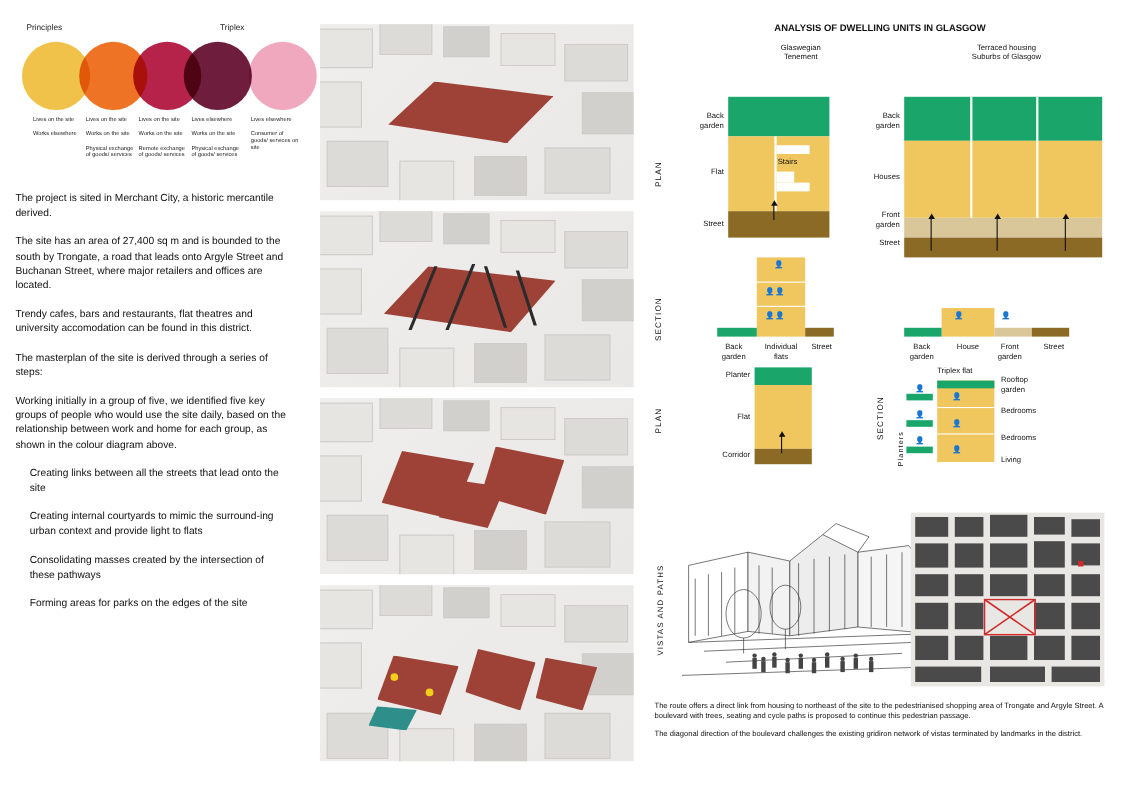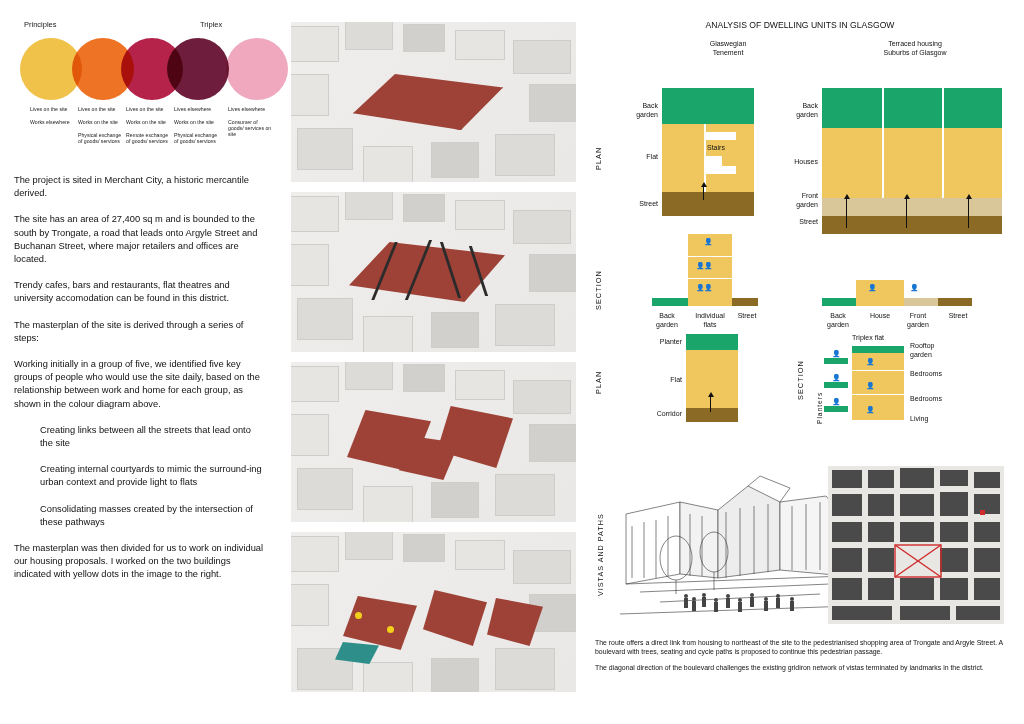--- a/index.html
+++ b/index.html
@@ -18,37 +18,37 @@
   .venn .lbl{position:absolute;font-size:7.5px;color:#222;}
 
   .legend{position:absolute;top:92px;left:0;width:262px;font-size:5.2px;color:#222;}
   .legend .col{position:absolute;width:46px;}
   .legend .row1{margin:0 0 7px 0;}
   .legend .row2{margin:0 0 7px 0;}
   .legend .row3{margin:0;}
 
   .body-text{position:absolute;top:160px;left:0;width:250px;font-size:9.3px;line-height:13.2px;color:#111;}
   .body-text p{margin:0 0 13px 0;}
-  .body-text p.indent{margin-left:26px;}
+  .body-text p.indent{margin-left:13px;}
 
   
   .mid-col{position:absolute;left:291px;top:22px;width:285px;}
   .axo{position:relative;width:285px;height:160px;background:#f2f2f0;margin-bottom:10px;overflow:hidden;}
   .axo .ground{position:absolute;inset:0;background:
      linear-gradient(135deg,#efeeec 0%,#e9e8e6 100%);}
   .blk{position:absolute;background:#dddbd8;border:1px solid #cfcdc9;}
   .blk.d{background:#d2d0cc;}
   .blk.l{background:#e7e5e2;}
   .red{position:absolute;background:#9e4237;}
   .teal{position:absolute;background:#2e8f8a;}
   .dot{position:absolute;width:7px;height:7px;border-radius:50%;background:#f2cf1a;}
 
   
   .right-col{position:absolute;left:590px;top:14px;width:420px;}
-  .r-title{font-size:8.6px;text-align:center;font-weight:normal;color:#111;margin:6px 0 10px 0;}
+  .r-title{font-size:8.6px;text-align:center;font-weight:bold;color:#111;margin:6px 0 10px 0;}
 
   .diag{position:relative;width:420px;height:280px;}
   .vlabel{position:absolute;font-size:7.4px;letter-spacing:1px;color:#111;
           transform:rotate(-90deg);transform-origin:left top;white-space:nowrap;}
   .tag{position:absolute;font-size:7px;color:#111;line-height:8.4px;}
   .band{position:absolute;}
   .green{background:#1aa66b;}
   .sand{background:#f0c75e;}
   .brown{background:#8a6a24;}
   .tan{background:#d9c79a;}
@@ -117,21 +117,21 @@
 
     <div class="body-text">
       <p>The project is sited in Merchant City, a historic mercantile derived.</p>
       <p>The site has an area of 27,400 sq m and is bounded to the south by Trongate, a road that leads onto Argyle Street and Buchanan Street, where major retailers and offices are located.</p>
       <p>Trendy cafes, bars and restaurants, flat theatres and university accomodation can be found in this district.</p>
       <p>The masterplan of the site is derived through a series of steps:</p>
       <p>Working initially in a group of five, we identified five key groups of people who would use the site daily, based on the relationship between work and home for each group, as shown in the colour diagram above.</p>
       <p class="indent">Creating links between all the streets that lead onto the site</p>
       <p class="indent">Creating internal courtyards to mimic the surround-ing urban context and provide light to flats</p>
       <p class="indent">Consolidating masses created by the intersection of these pathways</p>
-      <p>The masterplan was then divided for us to work  on individual our housing proposals. I worked on the two buildings indicated with yellow dots in the image to the right.</p>
+      <p class="indent">Forming areas for parks on the edges of the site</p>
     </div>
   </div>
 
   <div class="mid-col">
 
     <div class="axo">
       <div class="ground"></div>
       <div class="blk l" style="left:-6px;top:4px;width:52px;height:34px;"></div>
       <div class="blk" style="left:54px;top:-4px;width:46px;height:30px;"></div>
       <div class="blk d" style="left:112px;top:2px;width:40px;height:26px;"></div>

